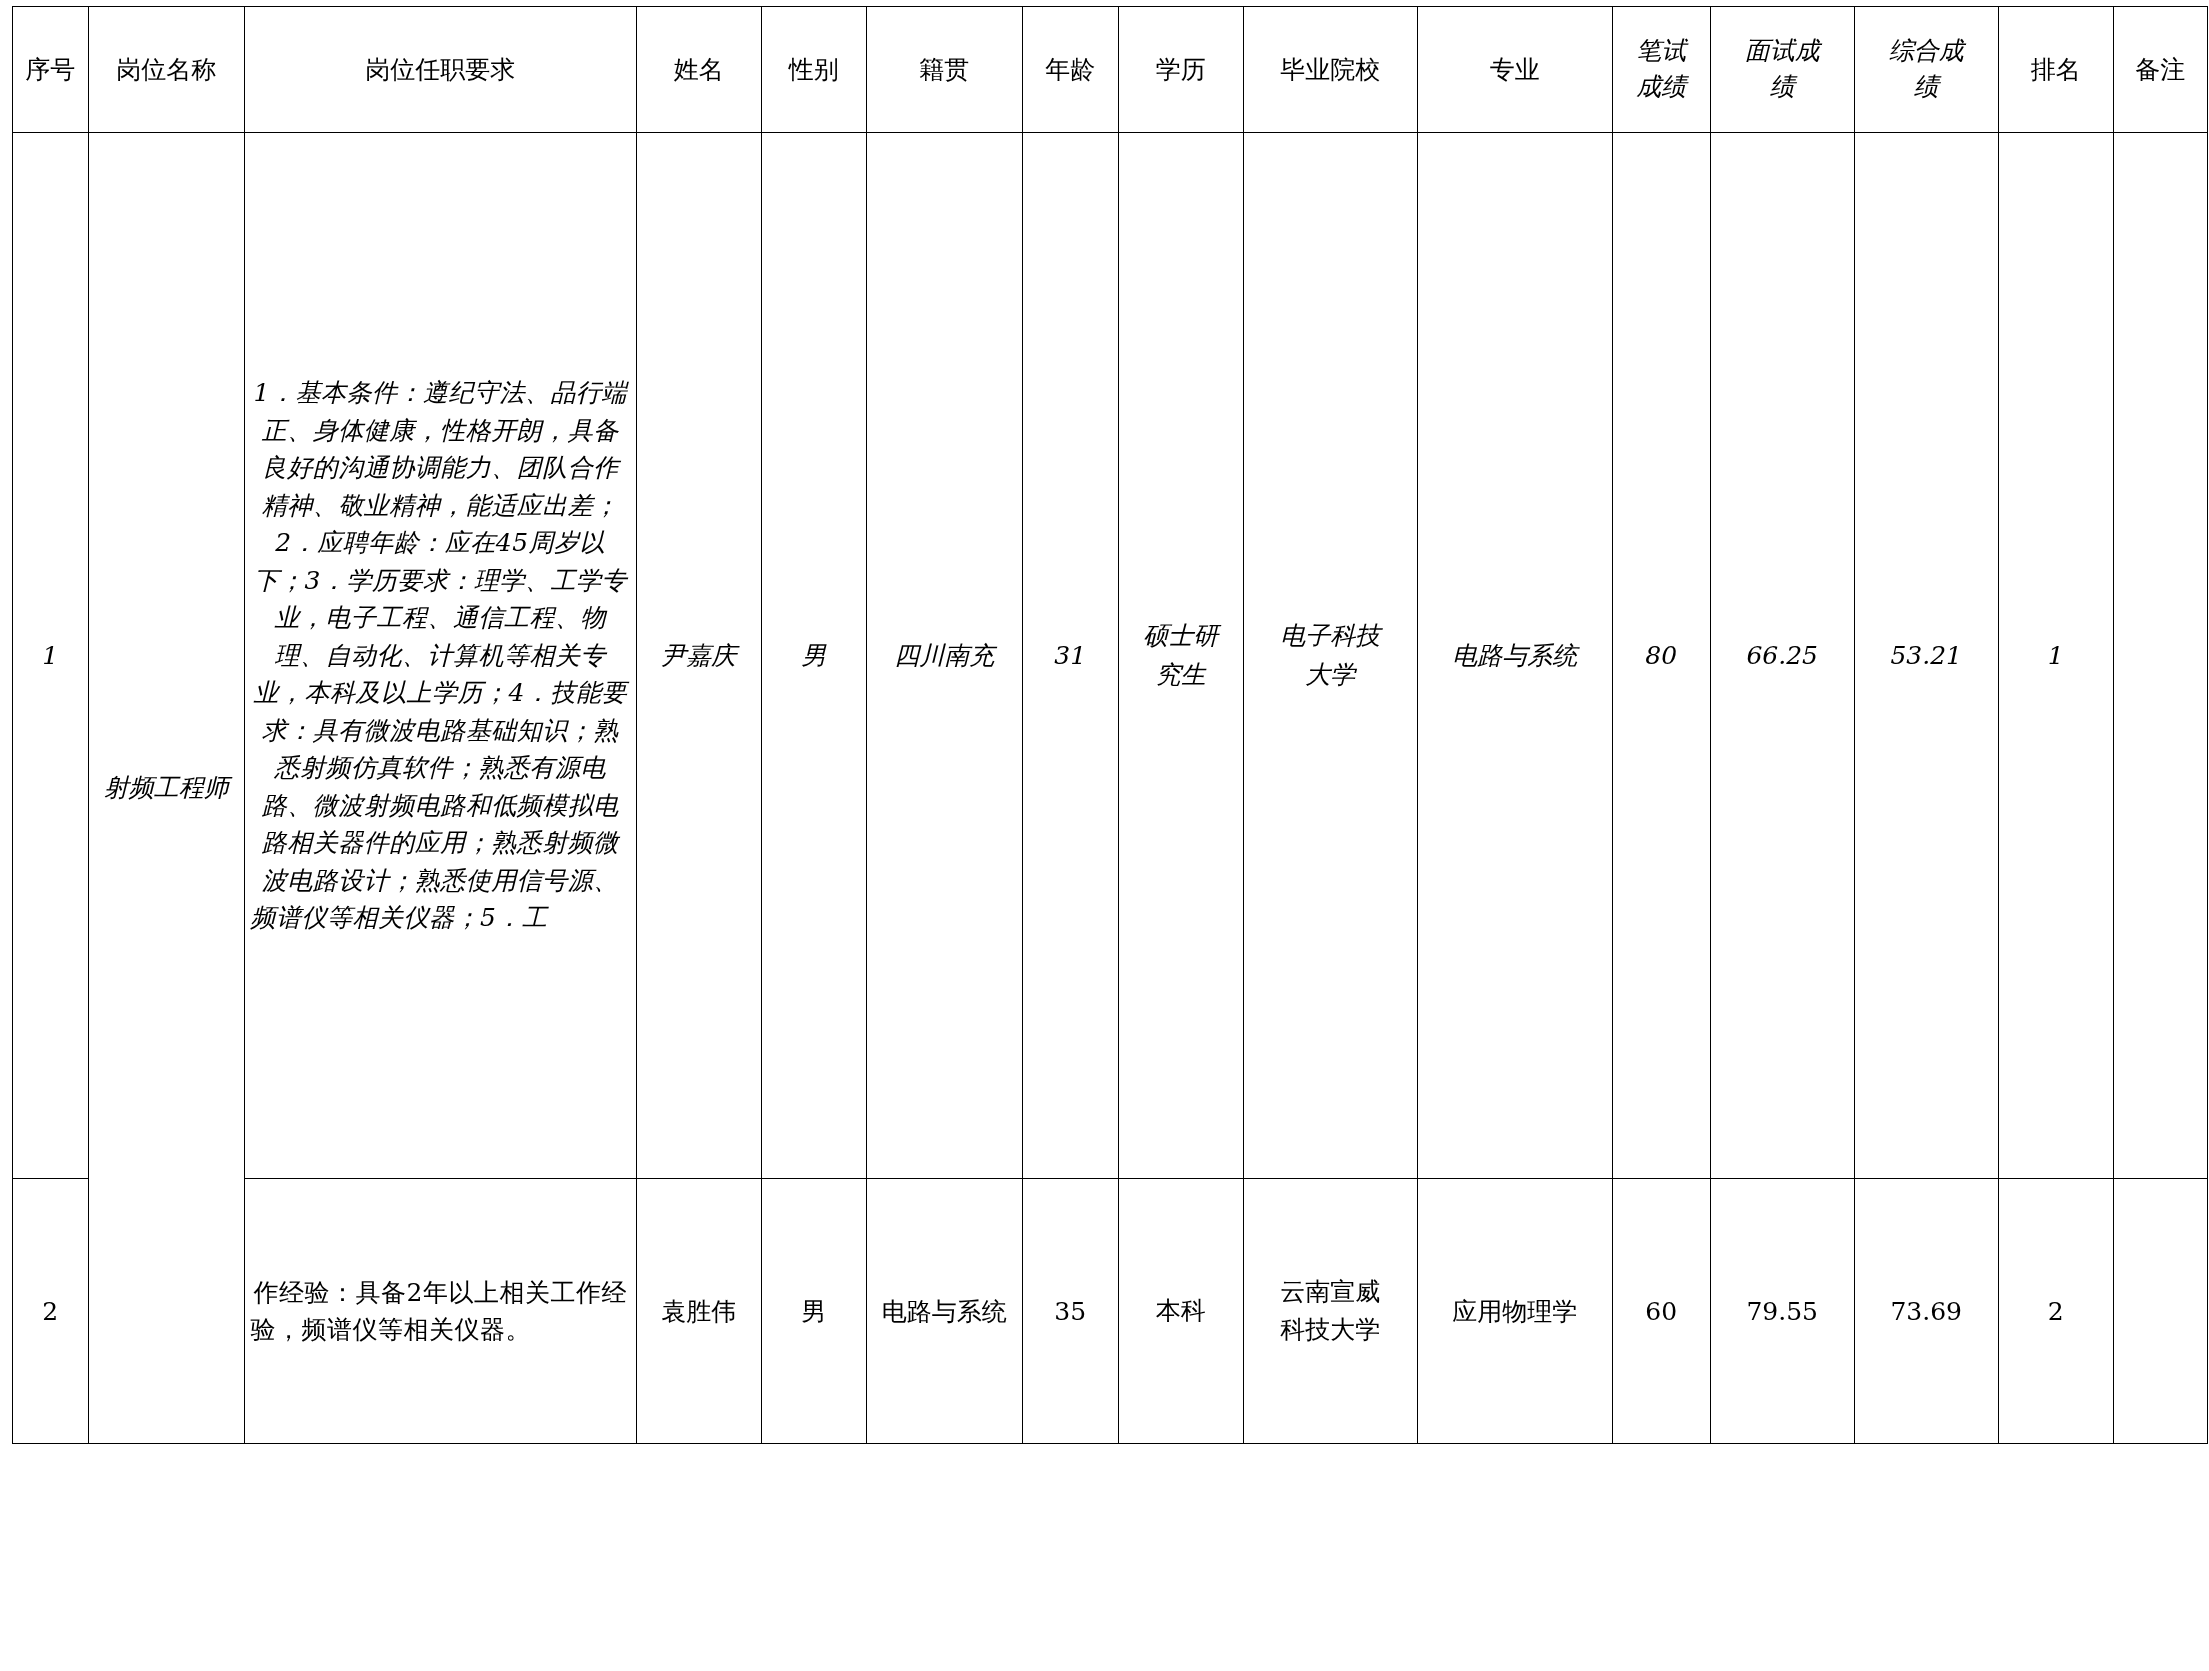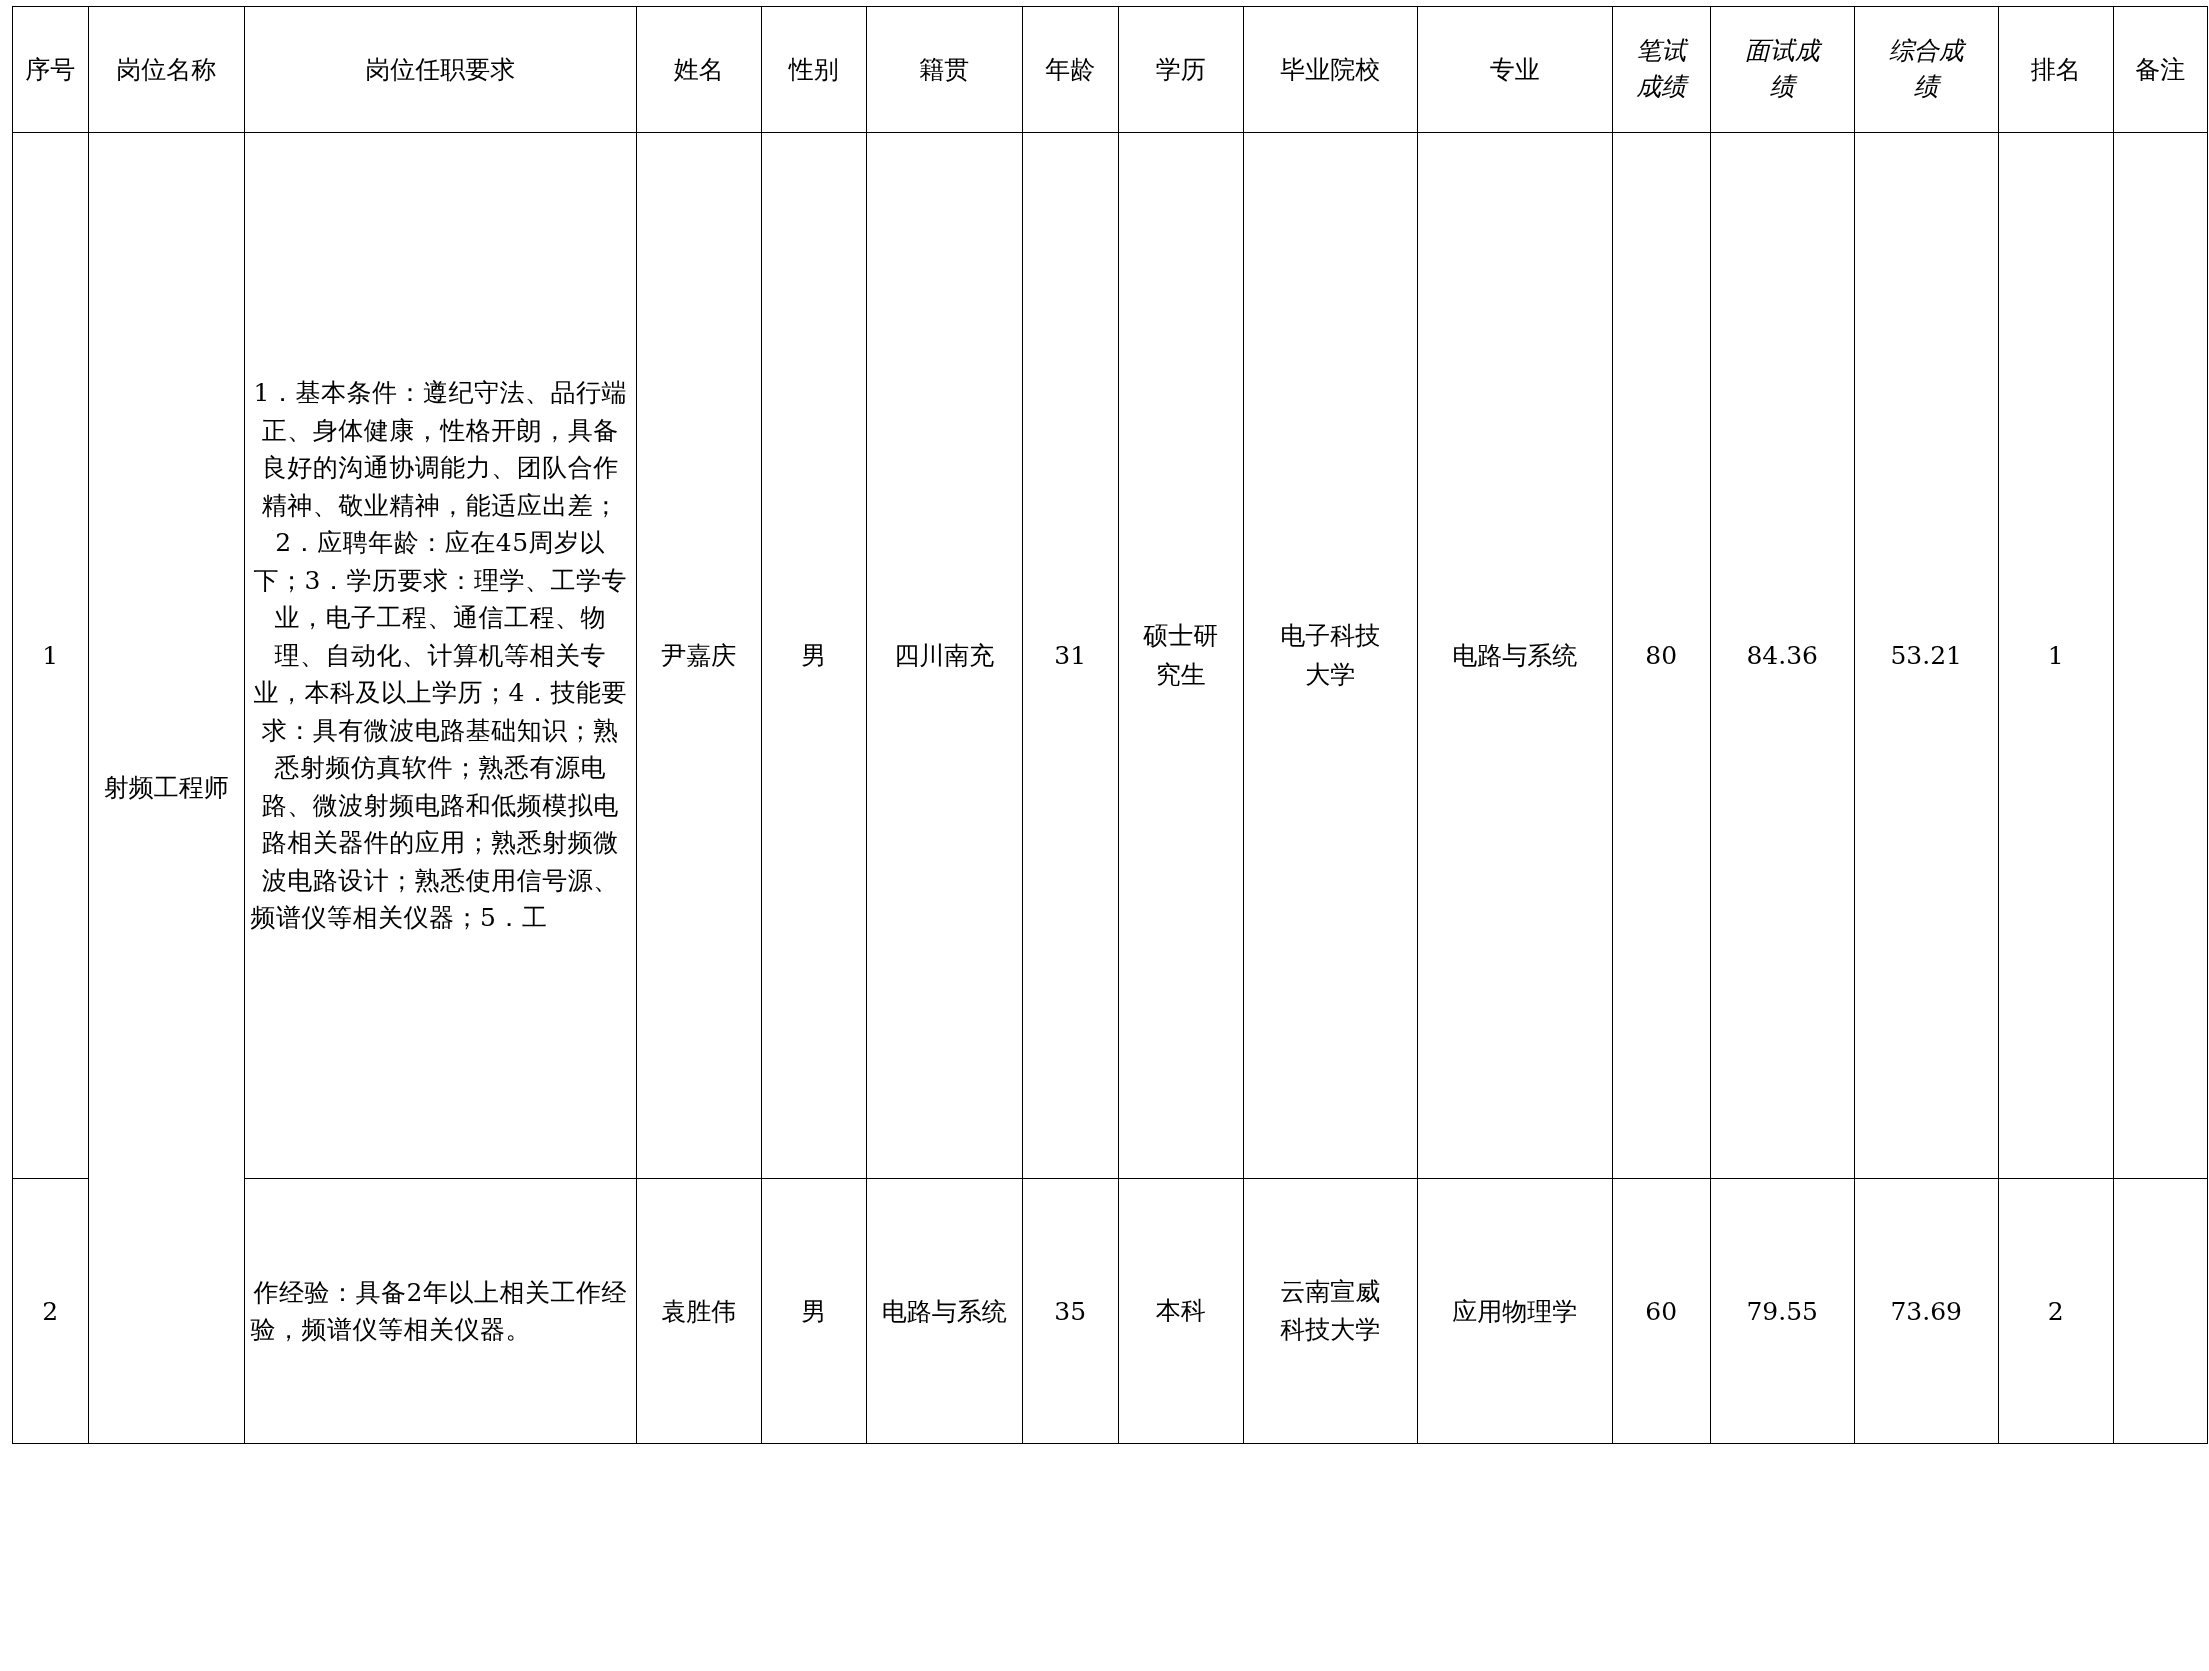--- a/index.html
+++ b/index.html
@@ -69,21 +69,21 @@
     font-size: 25px;
     letter-spacing: 0.5px;
   }
   td.post-cell {
     vertical-align: middle;
     text-align: left;
     padding-left: 21.5px;
     line-height: 2.0;
     margin-left: 20px;
   }
-  .row1 td { height: 1038px; }
+  .row1 td { height: 1038px; font-style: italic; }
   .row2 td { height: 256px; }
   .wrap-2 { display: block; line-height: 1.55; }
 </style>
 </head>
 <body>
 
 <div class="page">
   <table class="recruit-table">
     <colgroup>
       <col class="c-seq">
@@ -142,21 +142,21 @@
         <td>
           <span class="wrap-2">硕士研</span>
           <span class="wrap-2">究生</span>
         </td>
         <td>
           <span class="wrap-2">电子科技</span>
           <span class="wrap-2">大学</span>
         </td>
         <td>电路与系统</td>
         <td>80</td>
-        <td>84.36</td>
+        <td>66.25</td>
         <td>53.21</td>
         <td>1</td>
         <td></td>
       </tr>
       <tr class="row2">
         <td>2</td>
         <td class="req-cell">作经验：具备2年以上相关工作经验，频谱仪等相关仪器。</td>
         <td>袁胜伟</td>
         <td>男</td>
         <td>电路与系统</td>

